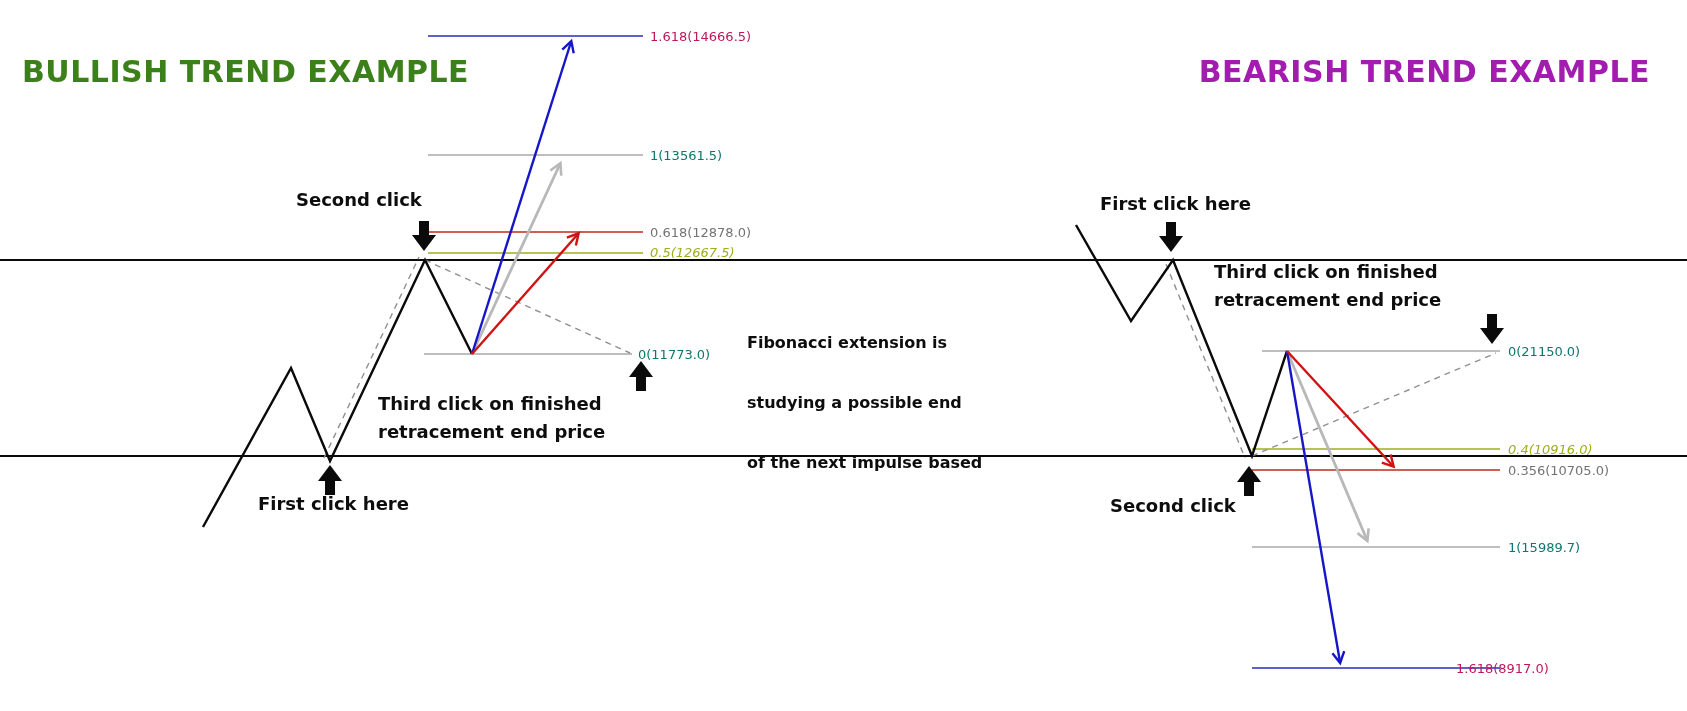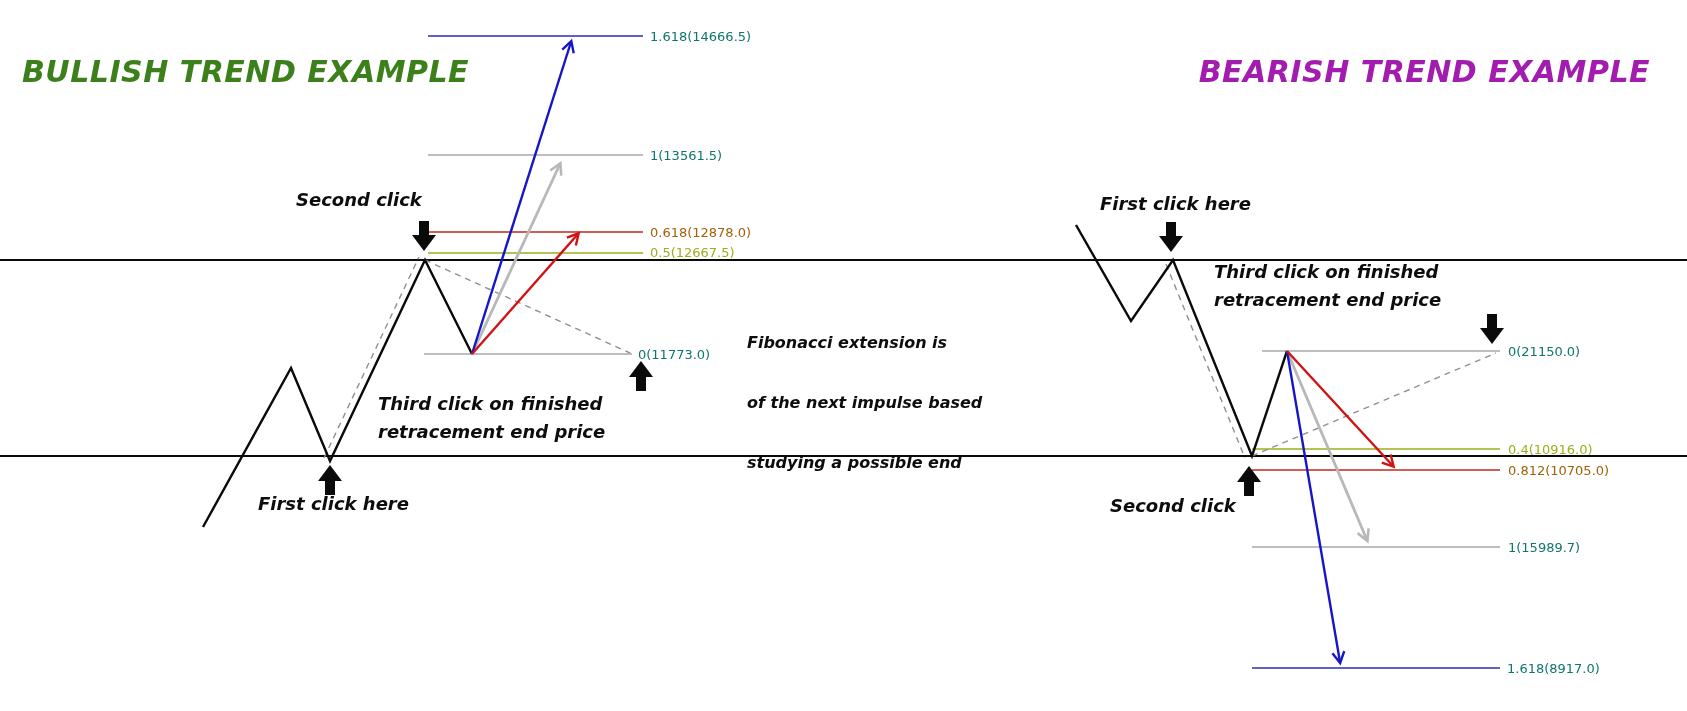--- a/index.html
+++ b/index.html
@@ -1,29 +1,29 @@
 <!DOCTYPE html>
 <html><head>
 <meta charset="utf-8">
 <style>
   * { margin:0; padding:0; box-sizing:border-box; }
   html,body { background:#ffffff; }
   body { font-family:"DejaVu Sans", sans-serif; }
   .stage { position:relative; width:1687px; height:711px; background:#fff; overflow:hidden; }
   .layer { position:absolute; left:0; top:0; }
-  .label { position:absolute; color:#0d0d0d; font-weight:bold; font-style:italic; white-space:pre-line; }
+  .label { position:absolute; color:#0d0d0d; font-weight:bold; white-space:pre-line; }
   .title { font-size:30px; letter-spacing:.5px; }
   .anno  { font-size:18px; line-height:28px; }
   .note  { font-size:16px; line-height:30px; }
   .lvl   { position:absolute; font-size:13px; font-weight:normal; font-style:normal;
            transform:translateY(-50%); white-space:nowrap; }
-  .c-blue  { color:#0f766e; }
+  .c-blue  { color:#be185d; }
   .c-gray  { color:#0f766e; }
-  .c-red   { color:#a16207; }
-  .c-olive { color:#9fae1c; }
+  .c-red   { color:#737373; }
+  .c-olive { color:#9fae1c;font-style:italic; }
   .t-green { color:#3c801c; }
   .t-red   { color:#a21caf; }
   .zig  { stroke:#0a0a0a; stroke-width:2.4; fill:none; }
   .dash { stroke:#909090; stroke-width:1.4; fill:none; stroke-dasharray:6 5; }
 </style>
 </head>
 <body>
 
 <div class="stage">
 
@@ -102,29 +102,29 @@
 retracement end price</div>
   <div class="label anno" style="left:258px; top:490px">First click here</div>
 
   <div class="label anno" style="left:1100px; top:190px">First click here</div>
   <div class="label anno" style="left:1214px; top:258px">Third click on finished
 retracement end price</div>
   <div class="label anno" style="left:1110px; top:492px">Second click</div>
 
   <div class="label note" style="left:747px; top:298px">
     <div>Fibonacci extension is</div>
+    <div>studying a possible end</div>
     <div>of the next impulse based</div>
-    <div>studying a possible end</div>
   </div>
 
   <span class="lvl c-blue" style="left:650px; top:36px">1.618(14666.5)</span>
   <span class="lvl c-gray" style="left:650px; top:155px">1(13561.5)</span>
   <span class="lvl c-red" style="left:650px; top:232px">0.618(12878.0)</span>
   <span class="lvl c-olive" style="left:650px; top:252px">0.5(12667.5)</span>
   <span class="lvl c-gray" style="left:638px; top:354px">0(11773.0)</span>
 
   <span class="lvl c-gray" style="left:1508px; top:351px">0(21150.0)</span>
   <span class="lvl c-olive" style="left:1508px; top:449px">0.4(10916.0)</span>
-  <span class="lvl c-red" style="left:1508px; top:470px">0.812(10705.0)</span>
+  <span class="lvl c-red" style="left:1508px; top:470px">0.356(10705.0)</span>
   <span class="lvl c-gray" style="left:1508px; top:547px">1(15989.7)</span>
-  <span class="lvl c-blue" style="left:1507px; top:668px">1.618(8917.0)</span>
+  <span class="lvl c-blue" style="left:1456px; top:668px">1.618(8917.0)</span>
 
 </div>
 
 </body></html>

